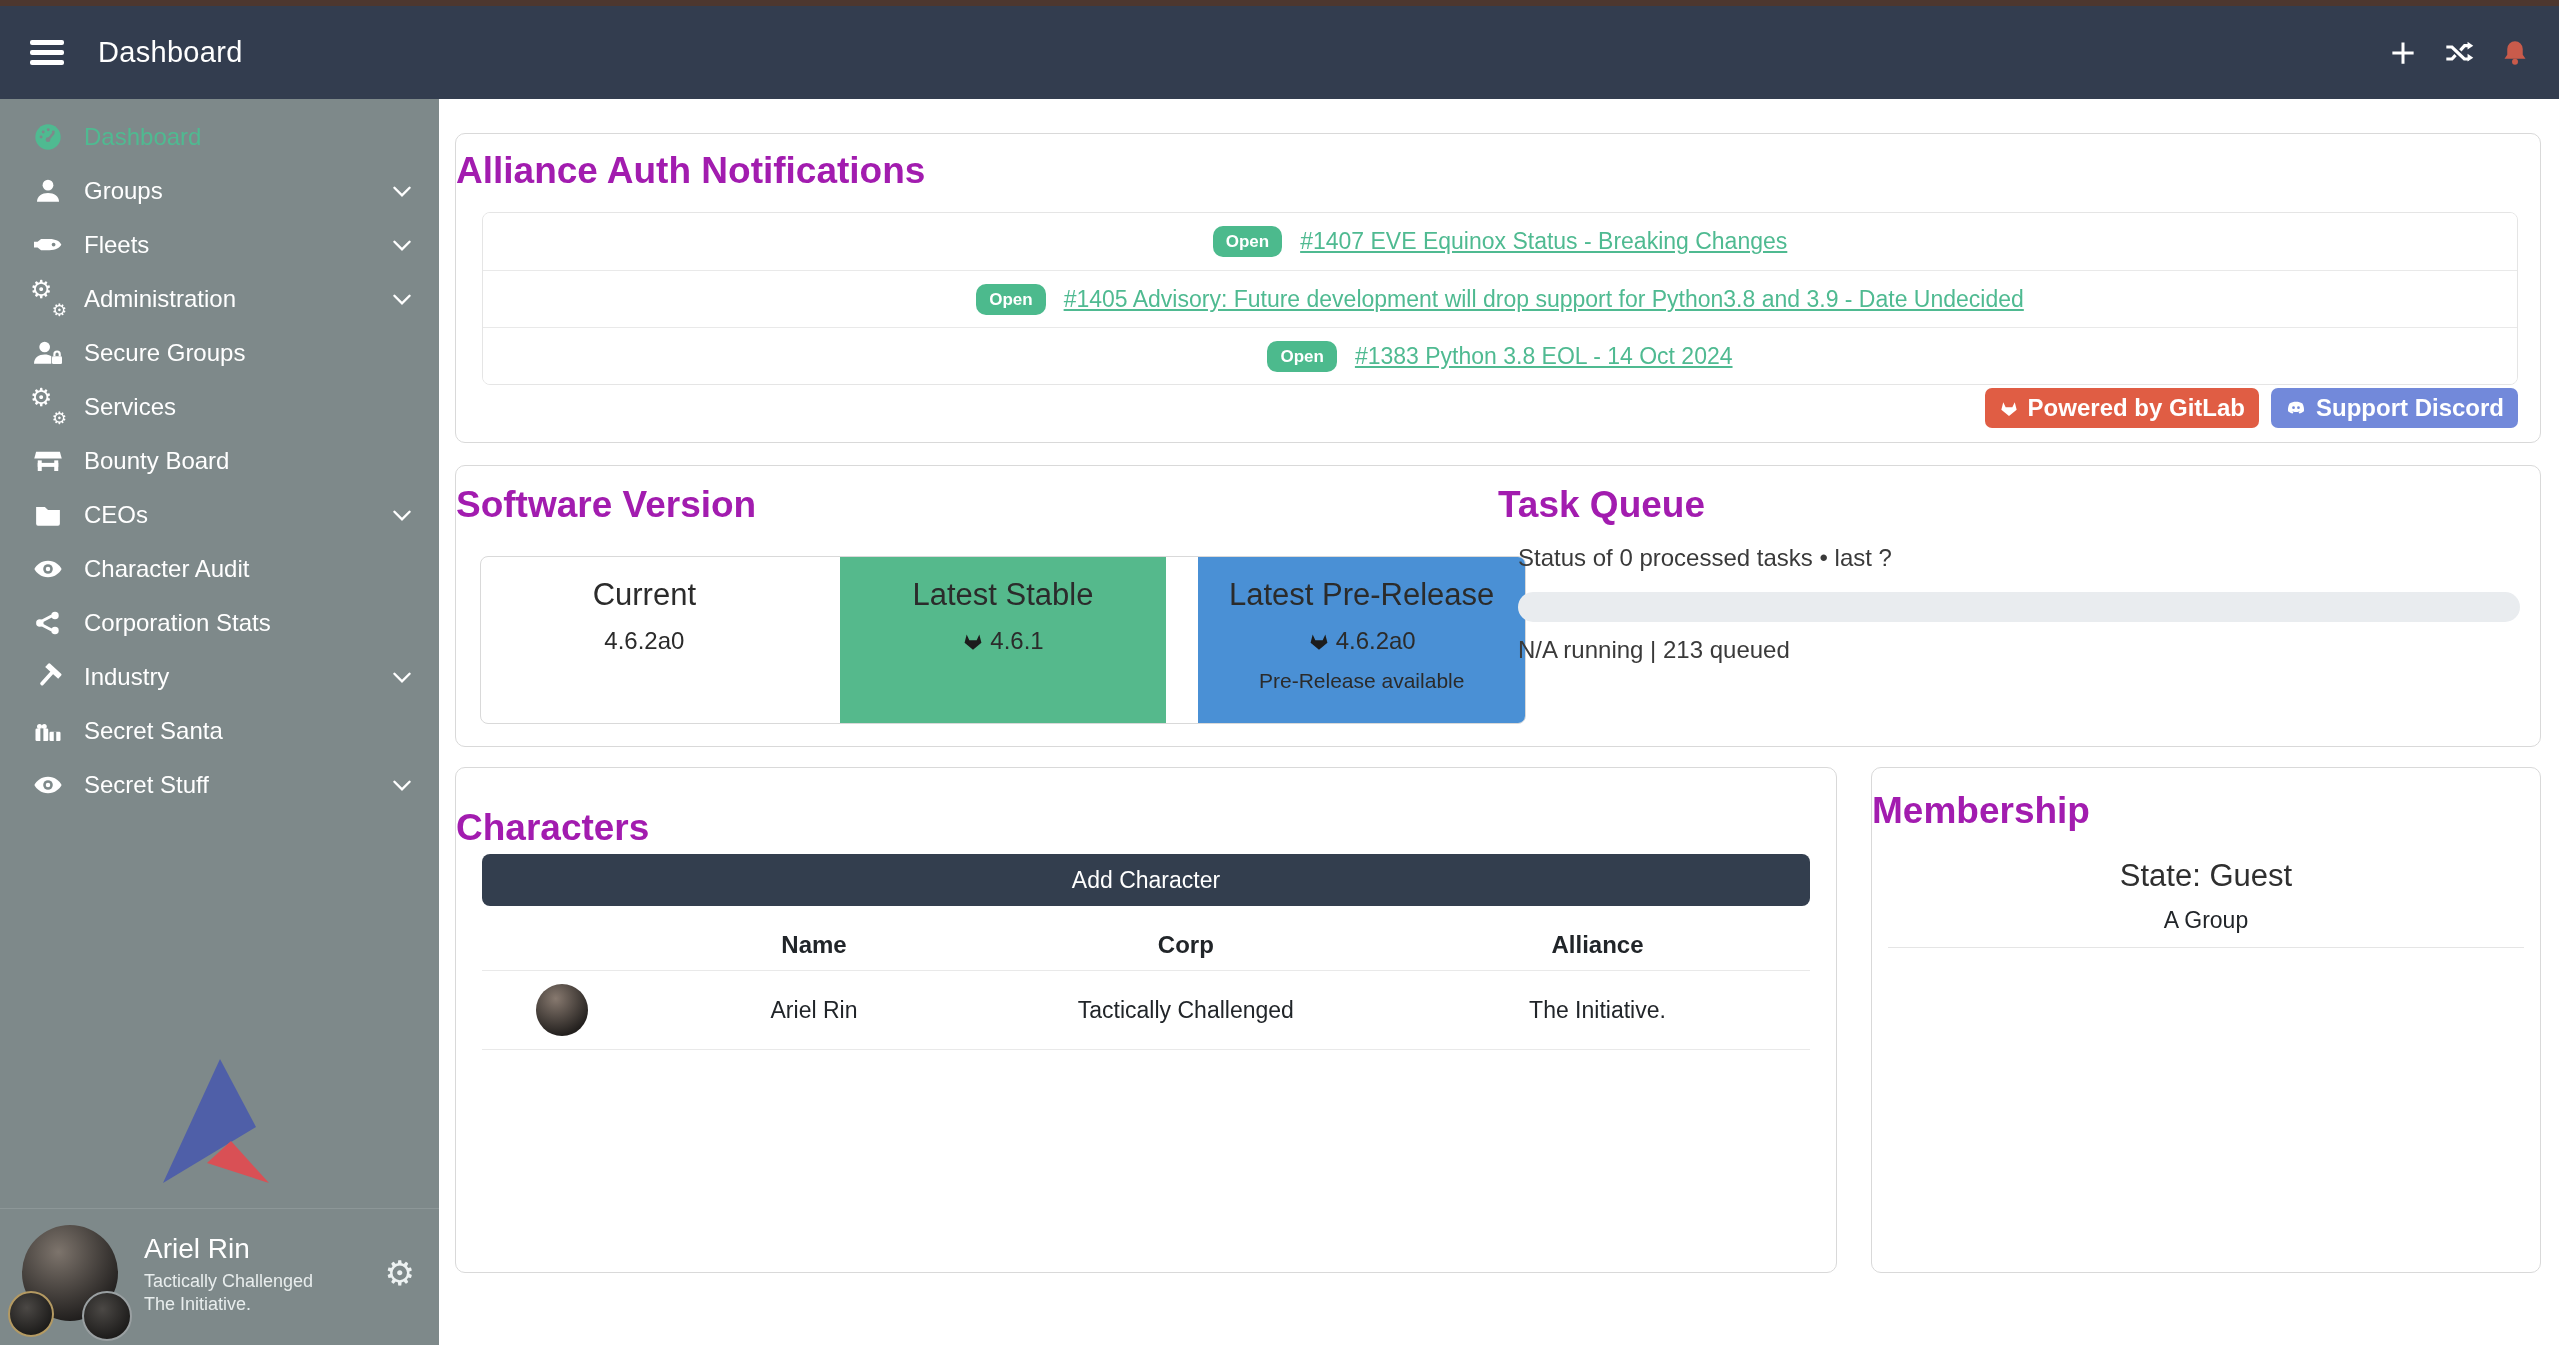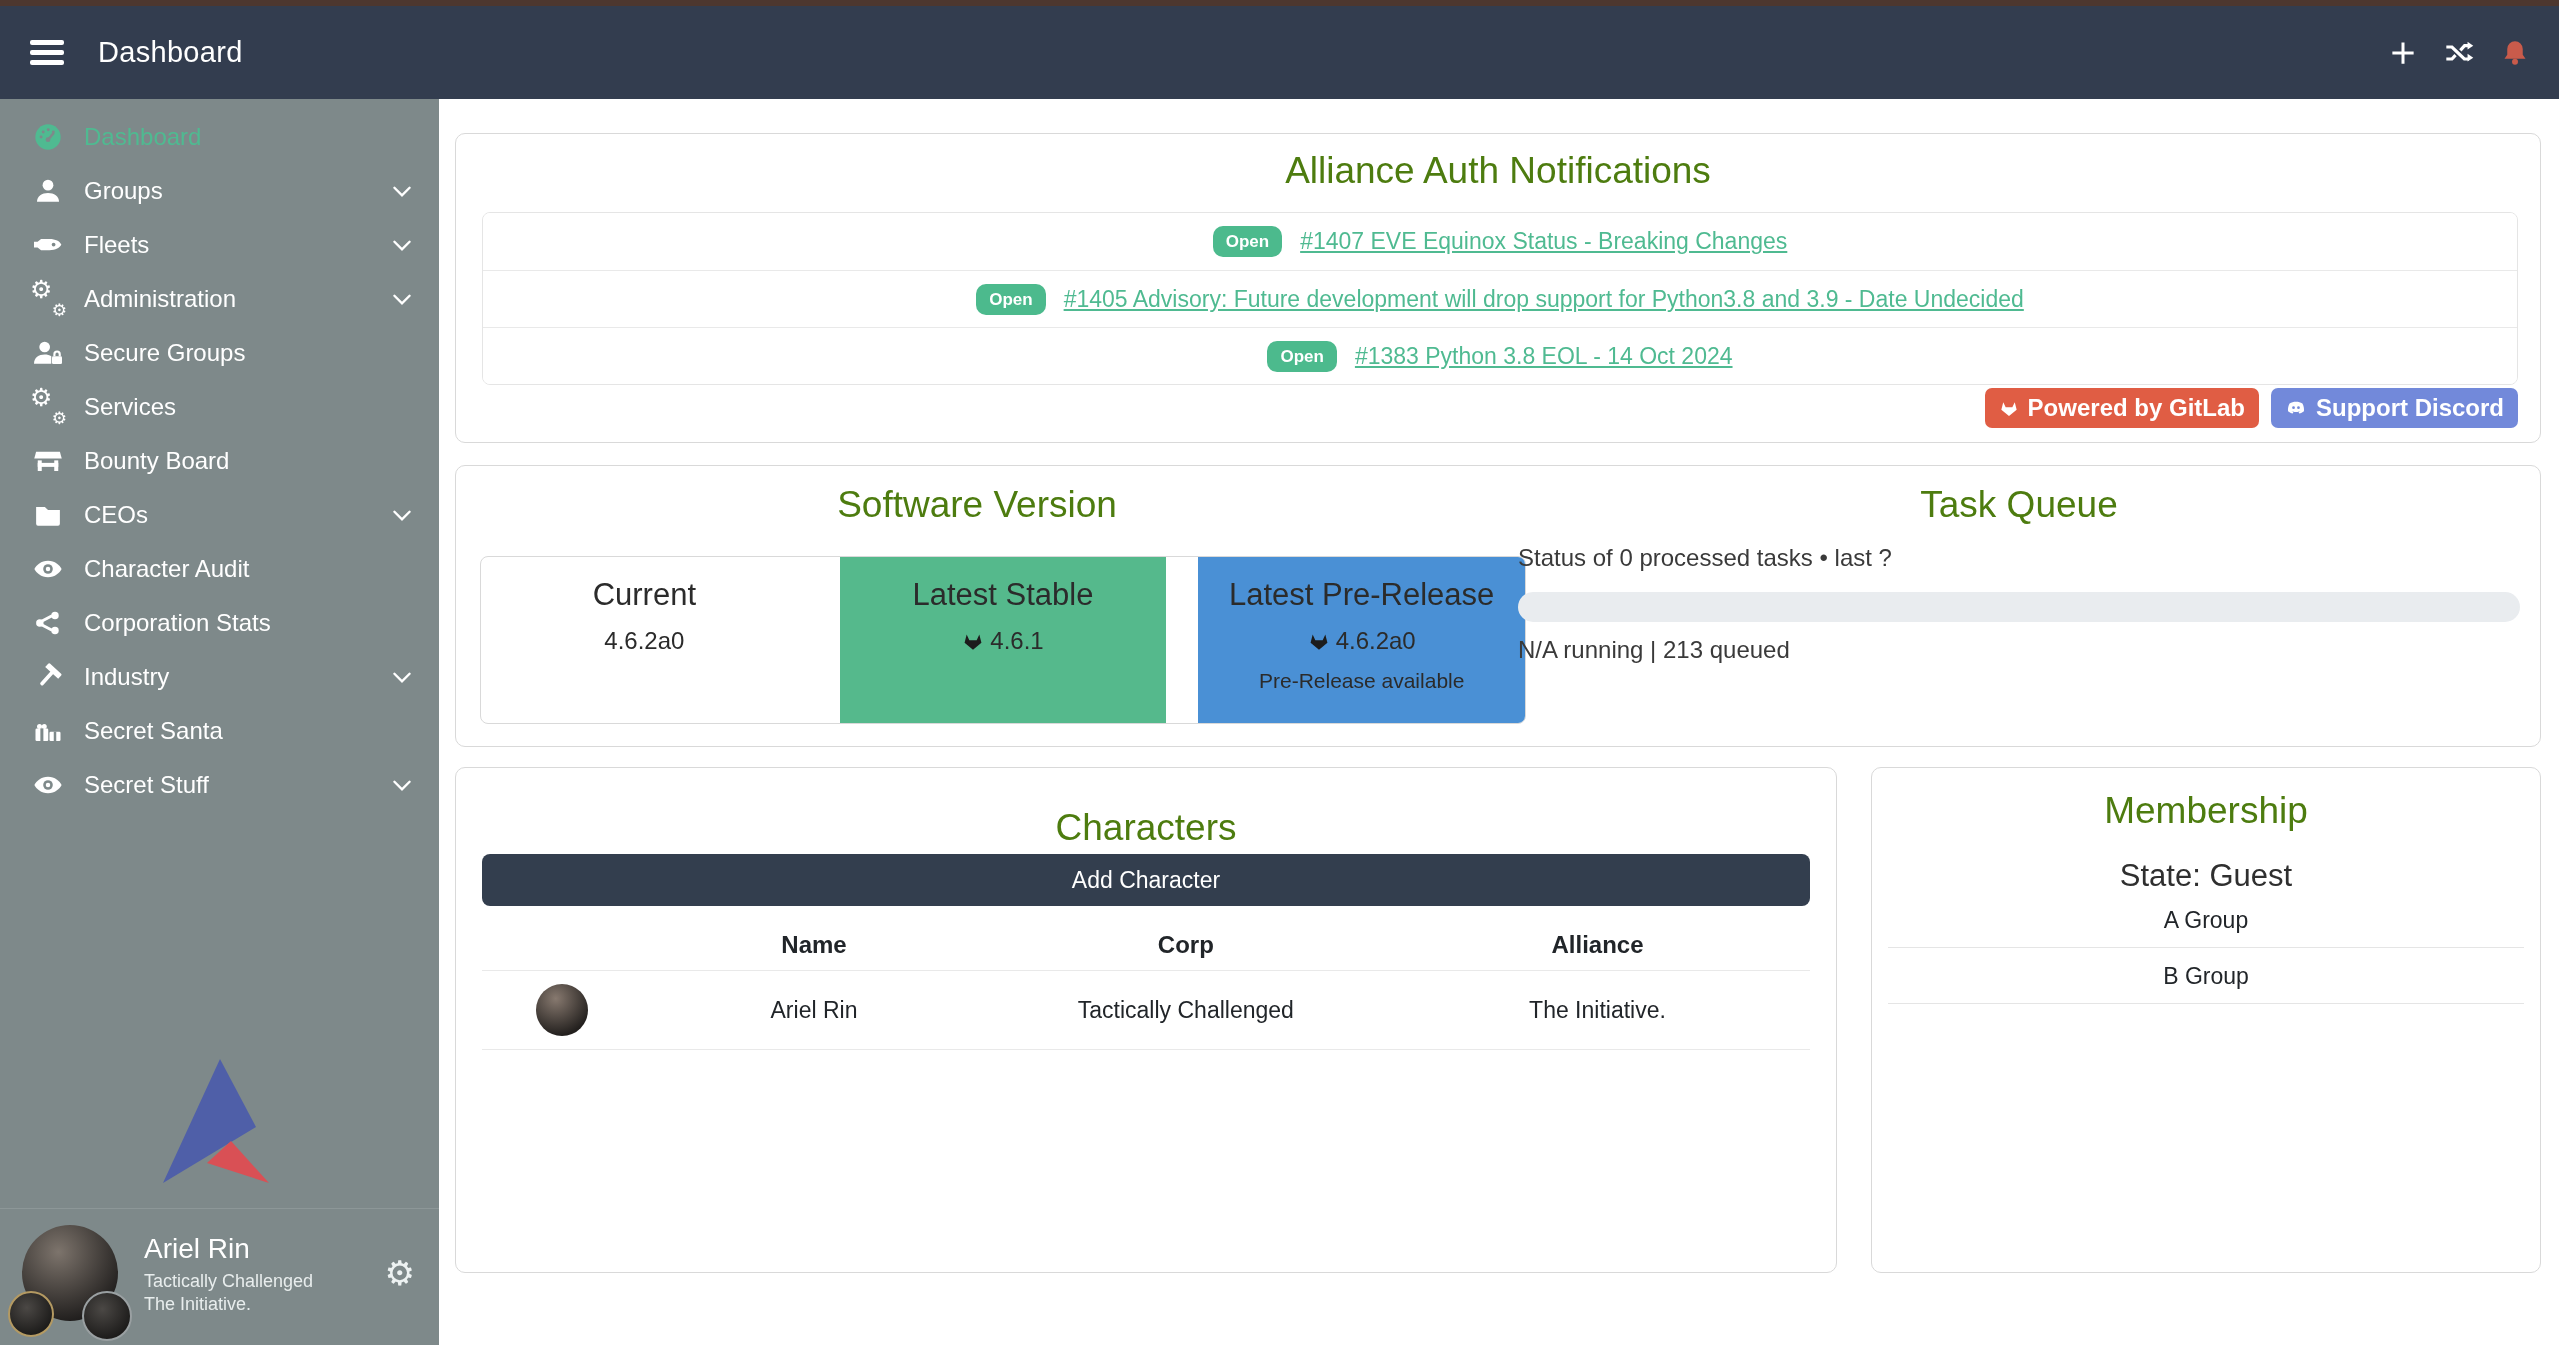--- a/index.html
+++ b/index.html
@@ -52,21 +52,21 @@
   .avatar-badge { position:absolute; border-radius:50%; background:radial-gradient(circle at 40% 35%, #4b4845, #191817 80%); }
   .avatar-badge.corp { width:46px; height:46px; left:-14px; bottom:-16px; border:2px solid #b49a62; }
   .avatar-badge.alli { width:50px; height:50px; right:-14px; bottom:-20px; border:2px solid #9aa0a2; }
   .user-text { margin-left:26px; color:#ffffff; line-height:1.25; }
   .user-name { font-size:28px; font-weight:400; margin-bottom:4px; }
   .user-corp, .user-alliance { font-size:18px; color:#e8eded; }
   .user-gear { margin-left:auto; color:#edf2f2; font-size:34px; line-height:1; cursor:pointer; font-family:"DejaVu Sans", sans-serif; }
 
   
   .card { position:absolute; background:#fff; border:1px solid #d9d9d9; border-radius:10px; }
-  .card-title { text-align:center; font-size:37px; color:#4d7c0f; font-weight:400; }
+  .card-title { text-align:left; font-size:37px; color:#a21caf; font-weight:700; }
 
   
   .card-notifs { left:455px; top:133px; width:2086px; height:310px; }
   .card-notifs .card-title { margin-top:16px; }
   .notif-list { position:absolute; left:26px; right:22px; top:78px; border:1px solid #e5e5e5; border-radius:8px; overflow:hidden; }
   .notif-item { display:flex; align-items:center; height:57px; padding:0 18px; background:#fff;justify-content:center; }
   .notif-item + .notif-item { border-top:1px solid #e9e9e9; }
   .open-badge {
     background:#4cba8d; color:#fff; font-weight:bold; font-size:17px;
     padding:7px 13px; border-radius:10px; margin-right:18px; line-height:1;
@@ -472,17 +472,16 @@
         <div class="ct-c3">The Initiative.</div>
       </div>
     </div>
   </section>
 
   <section class="card card-member">
     <h2 class="card-title">Membership</h2>
     <div class="member-state">State: Guest</div>
     <div class="member-groups">
       <div class="member-row">A Group</div>
-      <div class="member-row">B Group</div>
     </div>
   </section>
 
 </main>
 
 </body></html>

